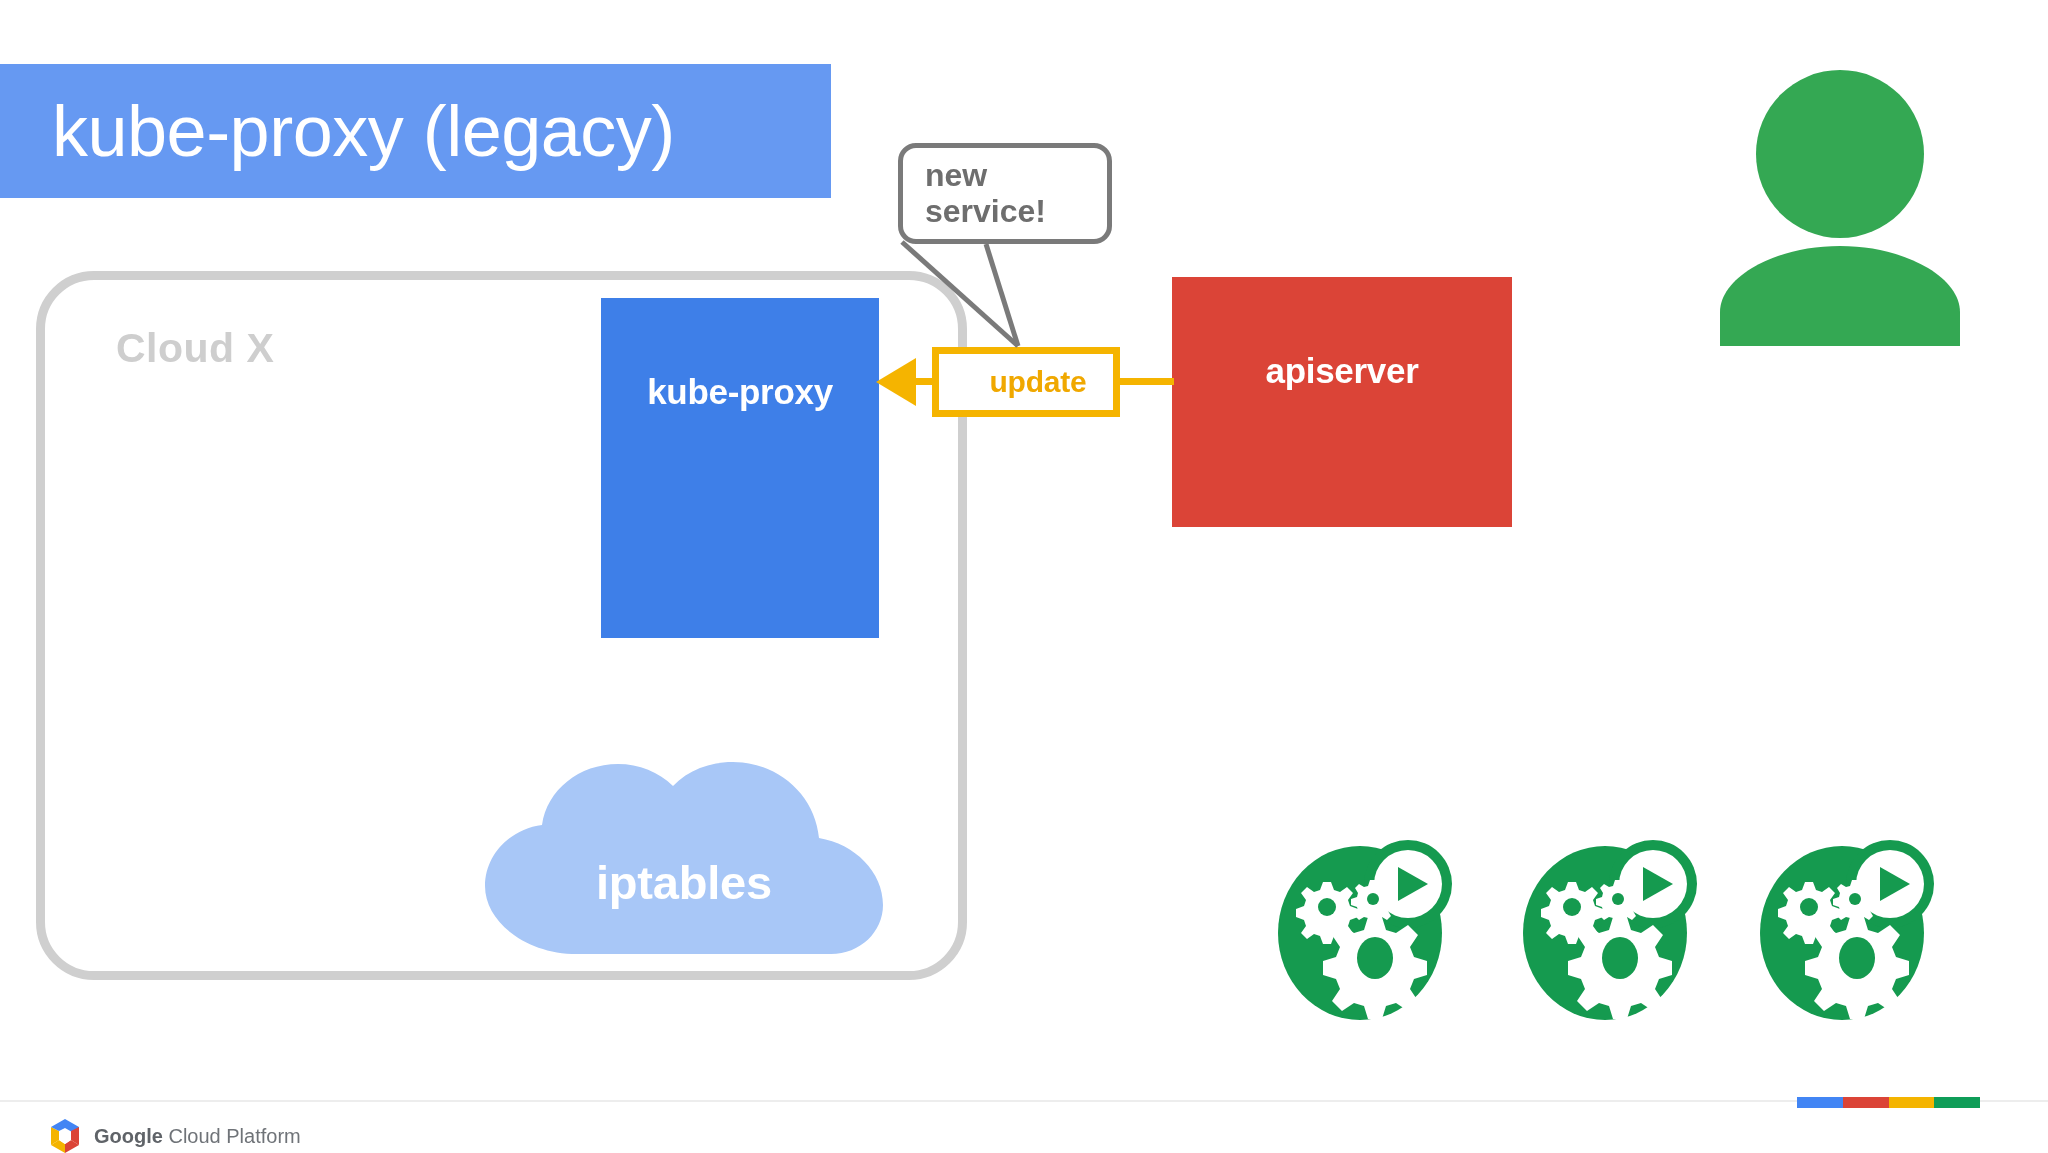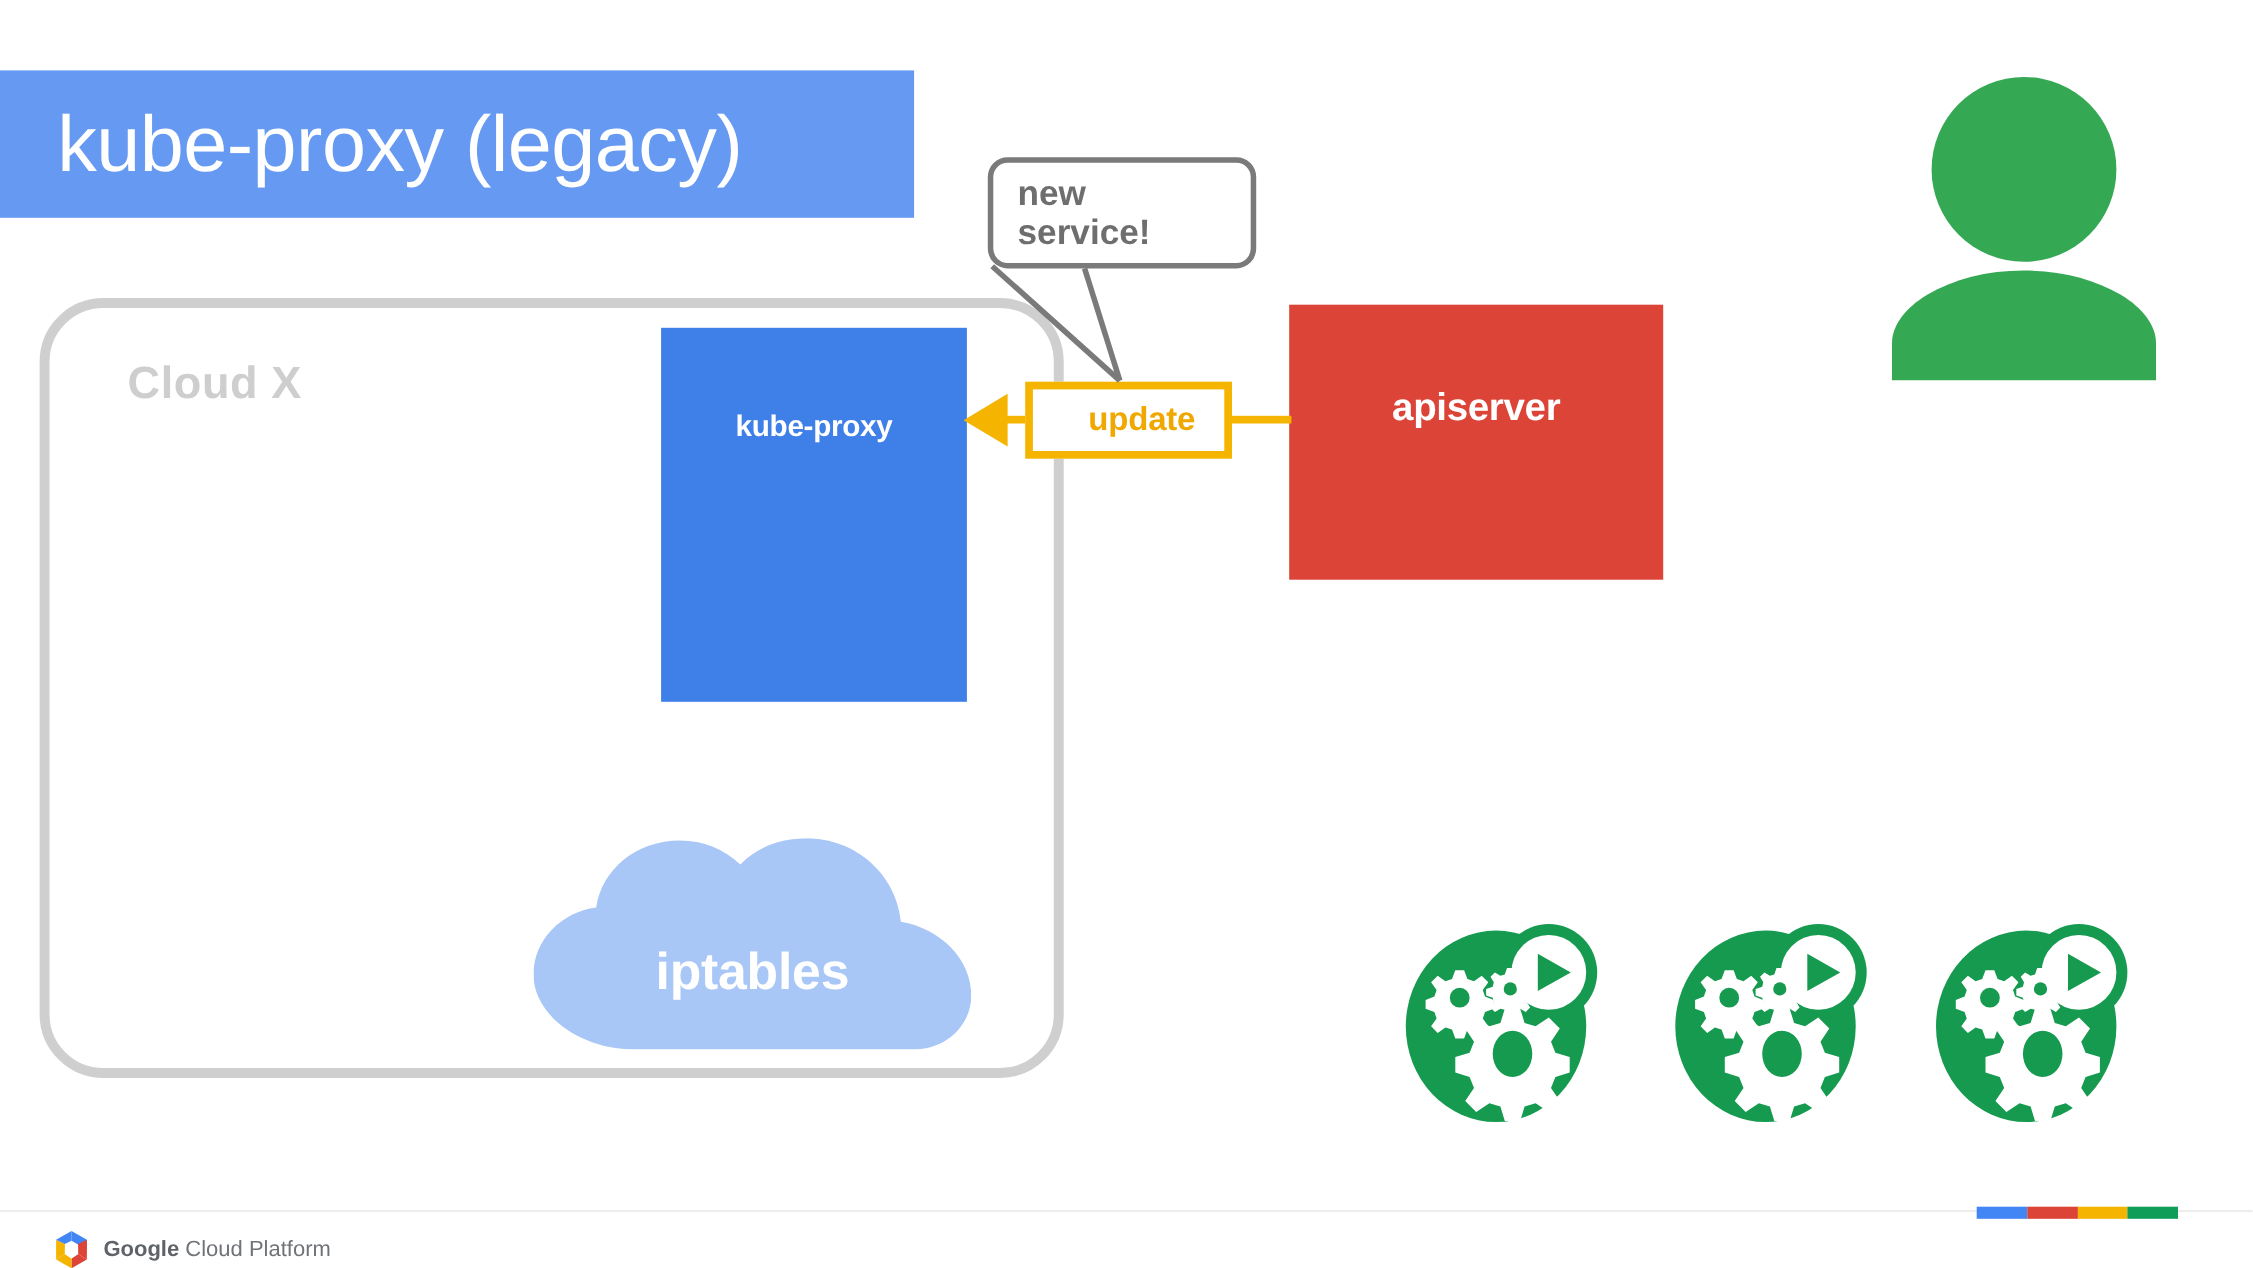--- a/index.html
+++ b/index.html
@@ -68,21 +68,21 @@
     height: 340px;
     background: #3E7FE8;
   }
   #kube-proxy-label {
     position: absolute;
     left: 0;
     right: 0;
     top: 74px;
     text-align: center;
     color: #FFFFFF;
-    font-size: 27px;
+    font-size: 35px;
     font-weight: bold;
     letter-spacing: -0.3px;
   }
 
   
   #iptables-cloud {
     position: absolute;
     left: 485px;
     top: 762px;
     width: 398px;
@@ -167,21 +167,21 @@
     border-top: 24px solid transparent;
     border-bottom: 24px solid transparent;
     border-right: 40px solid #F5B400;
   }
 
   
   #speech-bubble {
     position: absolute;
     left: 898px;
     top: 143px;
-    width: 244px;
+    width: 214px;
     height: 101px;
     border: 5px solid #7A7A7A;
     border-radius: 18px;
     background: #FFFFFF;
     box-sizing: border-box;
   }
   #speech-text {
     position: absolute;
     left: 22px;
     top: 10px;

